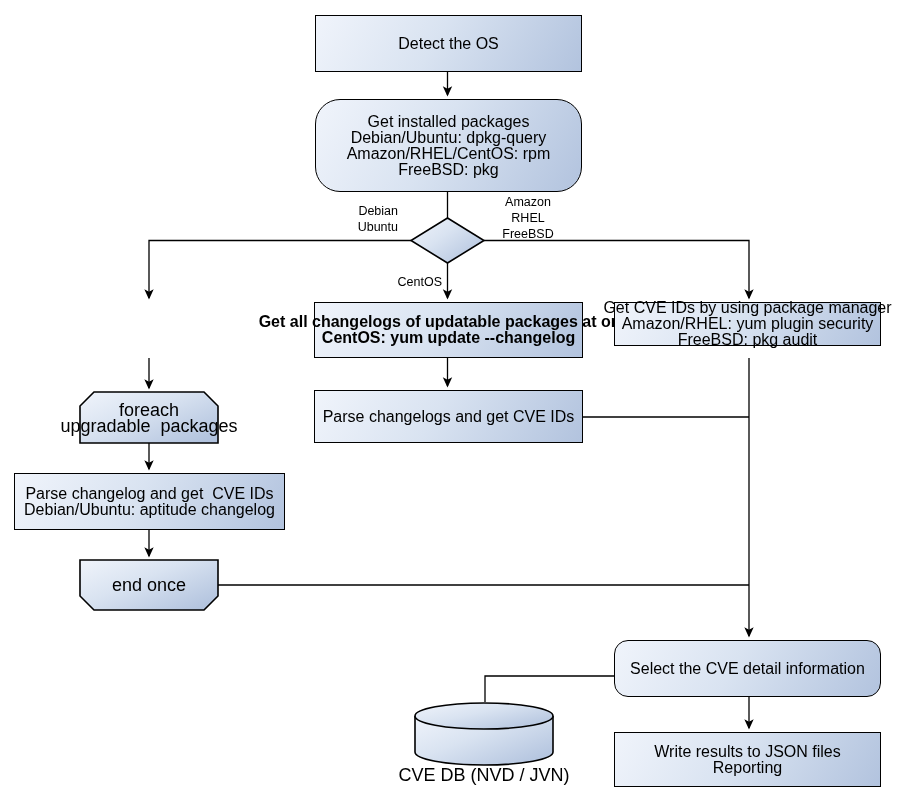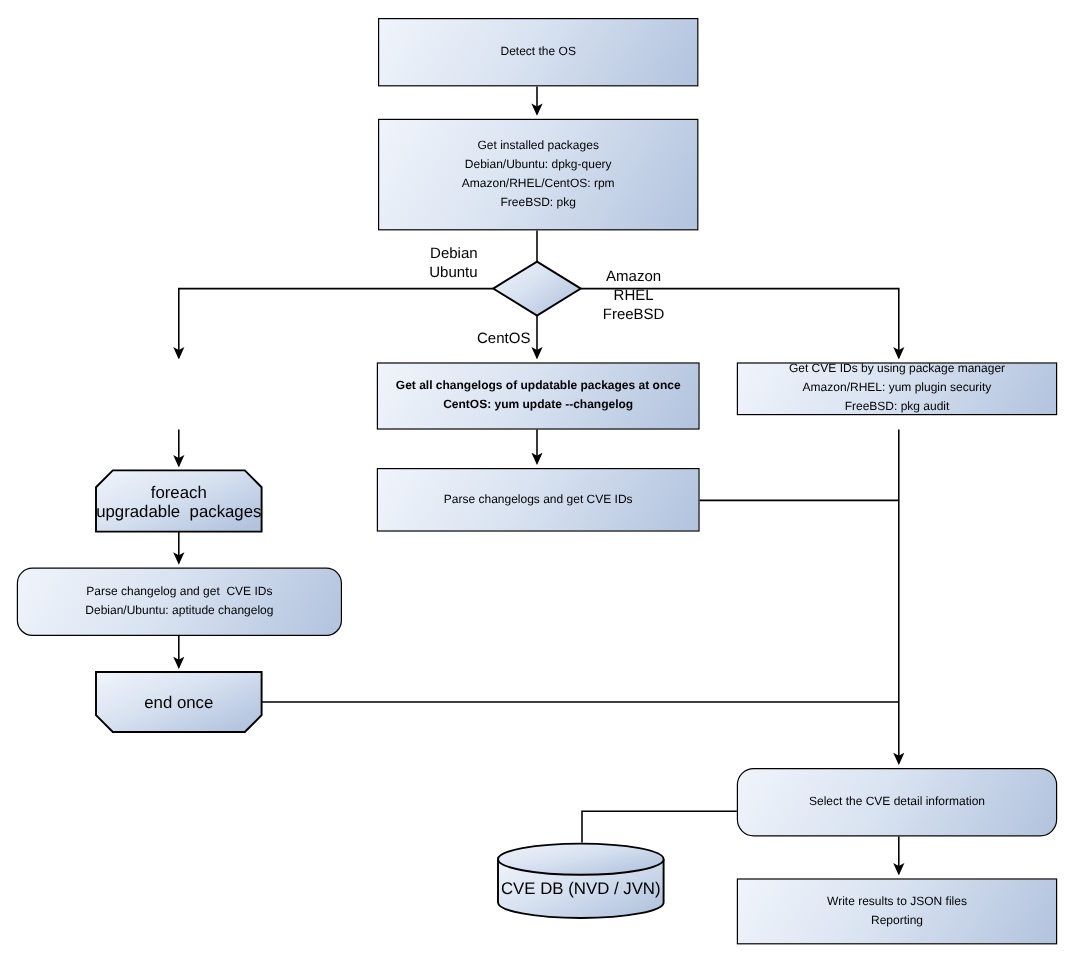--- a/index.html
+++ b/index.html
@@ -22,50 +22,50 @@
   }
   .node {
     position: absolute;
     box-sizing: border-box;
     border: 1.6px solid #000000;
     background: linear-gradient(120deg, #f0f4fb 0%, #d9e3f1 45%, #b2c3de 100%);
     display: flex;
     align-items: center;
     justify-content: center;
     text-align: center;
-    font-size: 10px;
+    font-size: 16px;
     line-height: 16px;
     color: #000000;
   }
   .node > span {
     white-space: pre;
   }
   .shape-label {
     position: absolute;
     display: flex;
     align-items: center;
     justify-content: center;
     text-align: center;
-    font-size: 14px;
+    font-size: 18px;
     line-height: 16px;
     color: #000000;
     pointer-events: none;
   }
   .shape-label > span {
     white-space: pre;
   }
   .edge-label {
     position: absolute;
     font-size: 12.5px;
     line-height: 16px;
     color: #000000;
     white-space: pre;
   }
   .edge-label.right-align { text-align: right; }
-  .edge-label.center-align { text-align: center; margin-top: 28px; }
+  .edge-label.center-align { text-align: center; }
   svg .connector {
     stroke: #000000;
     stroke-width: 1.3;
     fill: none;
   }
   svg .shape {
     stroke: #000000;
     stroke-width: 1.6;
   }
 </style>
@@ -108,29 +108,29 @@
     <polygon class="shape" fill="url(#boxgrad)" points="80,560 218,560 218,596 204,610 94,610 80,596"></polygon>
 
     <path class="shape" fill="url(#boxgrad)" d="M 415 716 L 415 752 A 69 13 0 0 0 553 752 L 553 716"></path>
     <ellipse class="shape" fill="url(#boxgrad)" cx="484" cy="716" rx="69" ry="13"></ellipse>
   </svg>
 
   <div class="node" style="left:315px; top:15px; width:267px; height:57px;">
     <span>Detect the OS</span>
   </div>
 
-  <div class="node" style="left:315px; top:99px; width:267px; height:93px;">
+  <div class="node" style="left:315px; top:99px; width:267px; height:93px;border-radius:25px;">
     <span>Get installed packages
 Debian/Ubuntu: dpkg-query
 Amazon/RHEL/CentOS: rpm
 FreeBSD: pkg</span>
   </div>
 
 
-  <div class="node" style="left:14px; top:473px; width:271px; height:57px;border-radius:13px;">
+  <div class="node" style="left:14px; top:473px; width:271px; height:57px;">
     <span>Parse changelog and get  CVE IDs
 Debian/Ubuntu: aptitude changelog</span>
   </div>
 
   <div class="node" style="left:314px; top:302px; width:269px; height:56px;font-weight:bold;">
     <span>Get all changelogs of updatable packages at once
 CentOS: yum update --changelog</span>
   </div>
 
   <div class="node" style="left:314px; top:390px; width:269px; height:53px;">
@@ -154,21 +154,21 @@
 
   <div class="shape-label" style="left:80px; top:392px; width:138px; height:51px;">
     <span>foreach
 upgradable  packages</span>
   </div>
 
   <div class="shape-label" style="left:80px; top:560px; width:138px; height:50px;">
     <span>end once</span>
   </div>
 
-  <div class="shape-label" style="left:415px; top:724px; width:138px; height:32px;">
+  <div class="shape-label" style="left:415px; top:759px; width:138px; height:32px;">
     <span>CVE DB (NVD / JVN)</span>
   </div>
 
   <div class="edge-label right-align" style="left:330px; top:203px; width:68px;">Debian
 Ubuntu</div>
 
   <div class="edge-label center-align" style="left:493px; top:194px; width:70px;">Amazon
 RHEL
 FreeBSD</div>
 

